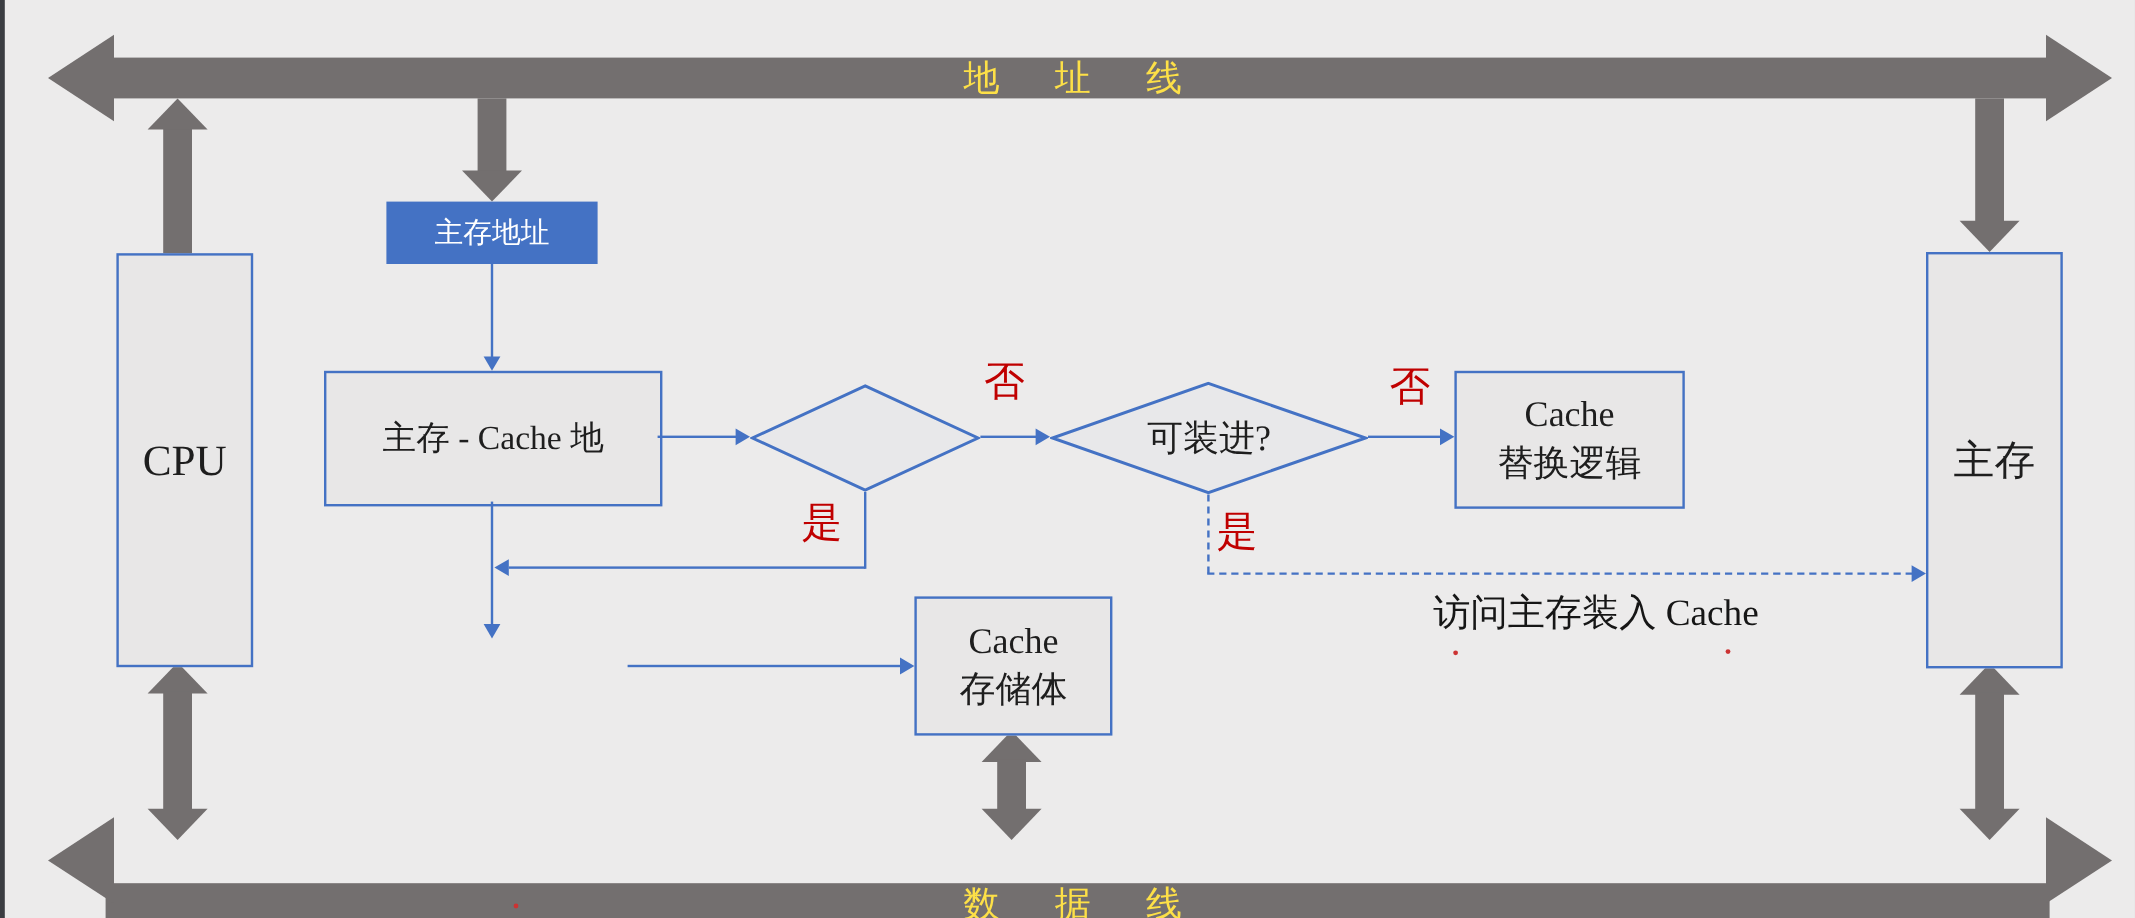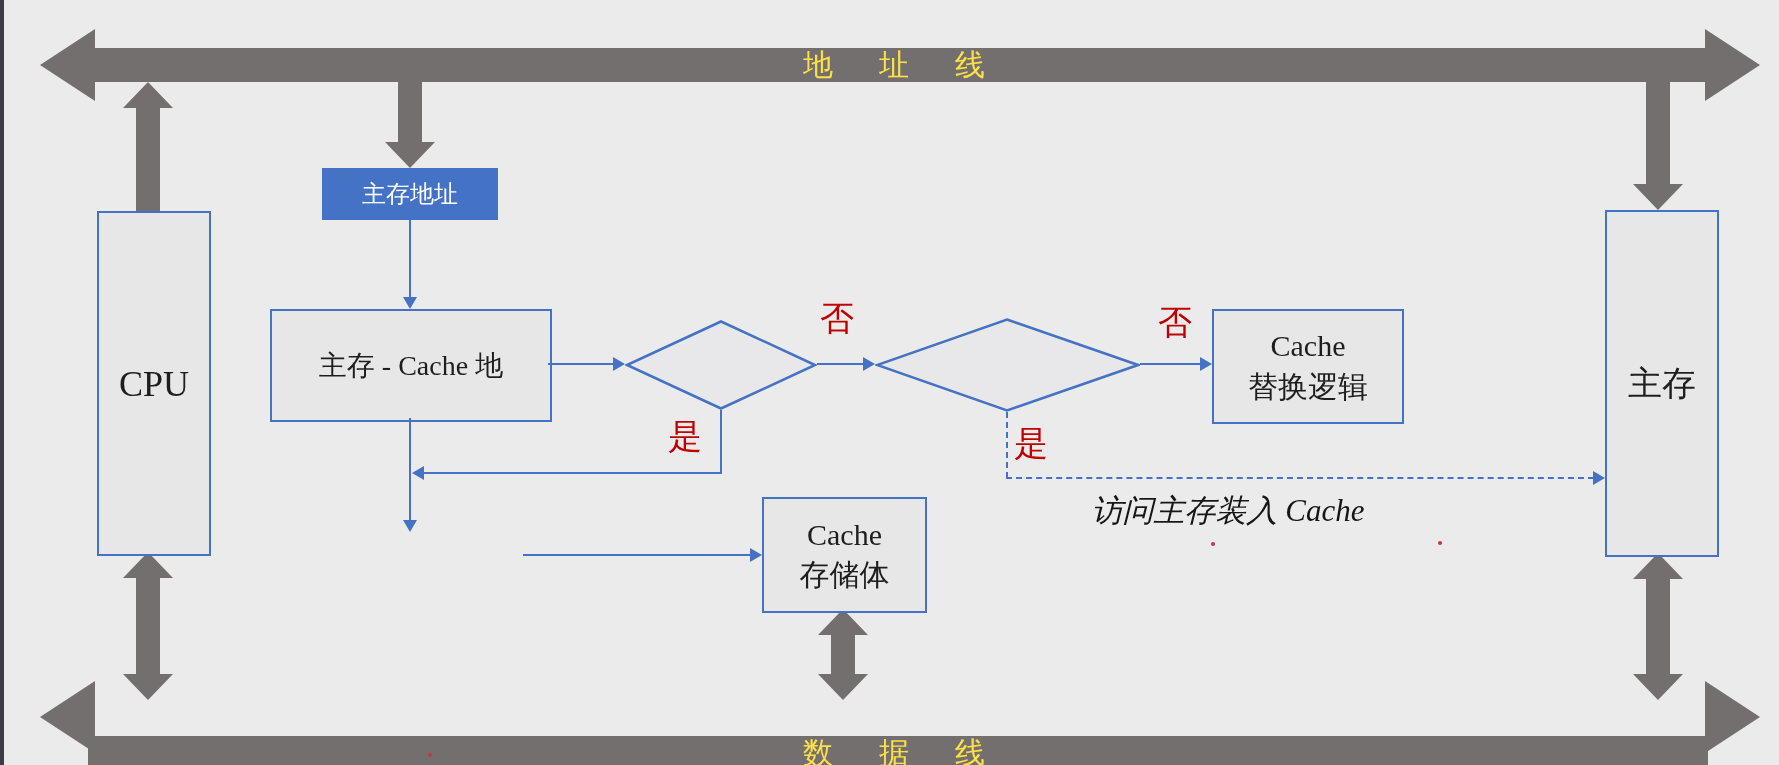--- a/index.html
+++ b/index.html
@@ -118,20 +118,21 @@
     <div class="l2">存储体</div>
   </div>
 
   <svg class="abs" style="left:625px;top:320px;" width="192" height="90">
     <polygon points="96,1.5 190,45 96,88.5 2,45" fill="#e8e8ea" stroke="#4472c4" stroke-width="2.5"></polygon>
   </svg>
 
   <svg class="abs" style="left:875px;top:318px;" width="265" height="94">
     <polygon points="132,1.5 263,47 132,92.5 2,47" fill="#e8e8ea" stroke="#4472c4" stroke-width="2.5"></polygon>
   </svg>
+  <div class="diamond-label" style="left:875px;top:318px;width:265px;height:94px;">可装进?</div>
 
   <div class="vline" style="left:409px;top:220px;height:79px;"></div>
   <div class="tri bh-down" style="left:403px;top:297px;"></div>
 
   <div class="hline" style="left:548px;top:363px;width:68px;"></div>
   <div class="tri bh-right" style="left:613px;top:357px;"></div>
 
   <div class="hline" style="left:817px;top:363px;width:48px;"></div>
   <div class="tri bh-right" style="left:863px;top:357px;"></div>
 
@@ -150,19 +151,19 @@
 
   <div class="vline dashed" style="left:1006px;top:412px;height:66px;"></div>
   <div class="hline dashed" style="left:1006px;top:477px;width:588px;"></div>
   <div class="tri bh-right" style="left:1593px;top:471px;"></div>
 
   <div class="redlbl" style="left:820px;top:302px;">否</div>
   <div class="redlbl" style="left:668px;top:420px;">是</div>
   <div class="redlbl" style="left:1158px;top:306px;">否</div>
   <div class="redlbl" style="left:1014px;top:427px;">是</div>
 
-  <div class="note" style="left:988px;top:490px;width:480px;font-style:italic;">访问主存装入 Cache</div>
+  <div class="note" style="left:1090px;top:490px;width:480px;">访问主存装入 Cache</div>
 
   <div class="reddot" style="left:1211px;top:542px;"></div>
   <div class="reddot" style="left:1438px;top:541px;"></div>
   <div class="reddot" style="left:428px;top:753px;"></div>
 
 </div>
 
 </body></html>

